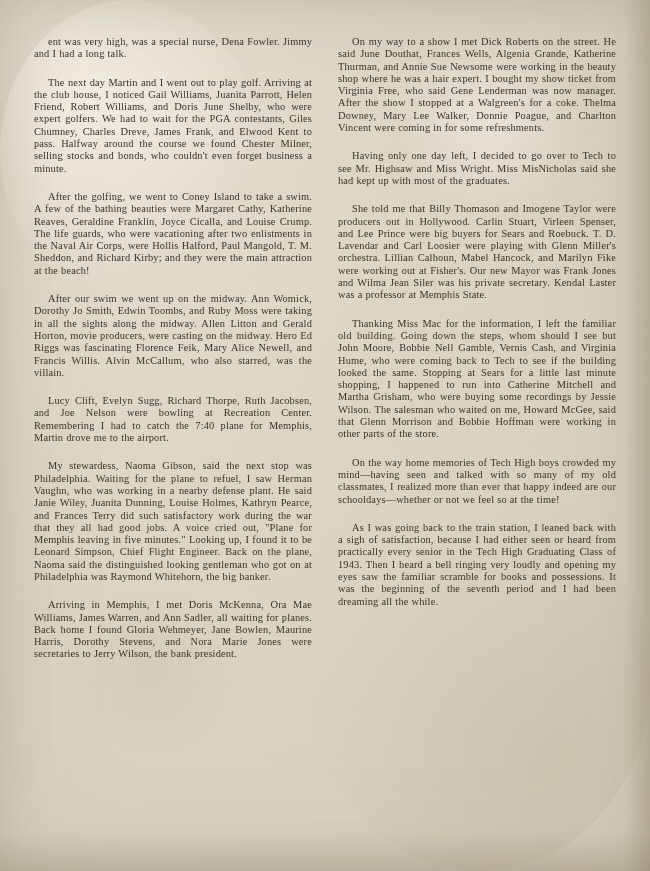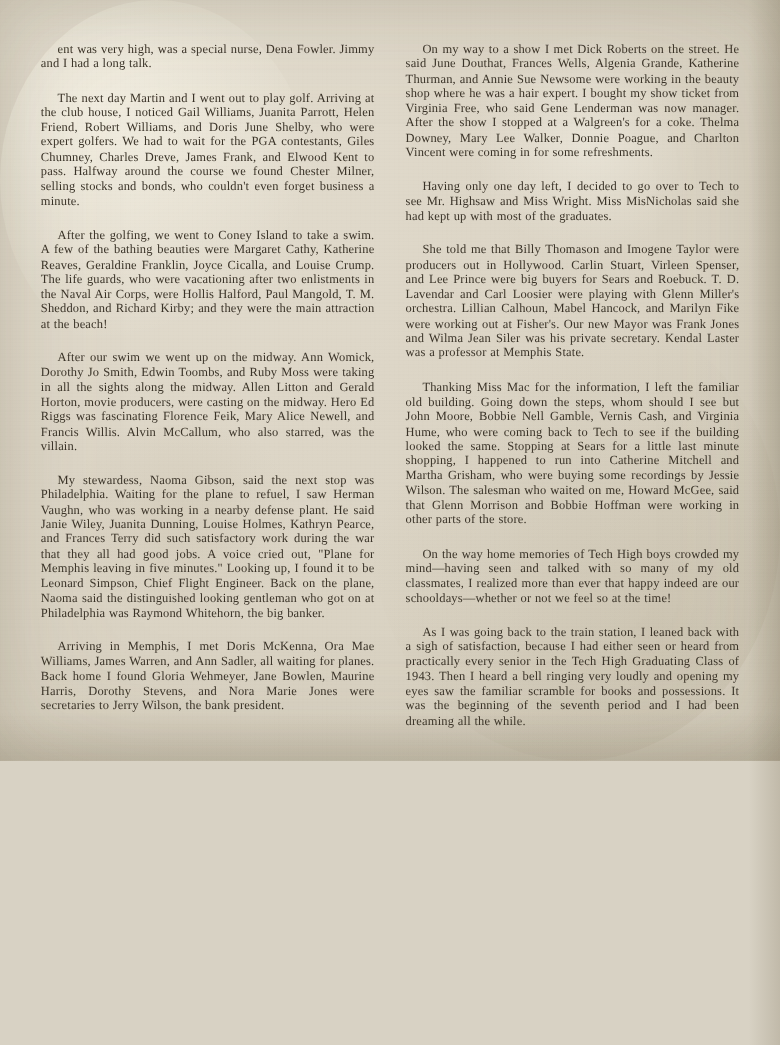--- a/index.html
+++ b/index.html
@@ -9,21 +9,21 @@
   body {
     width: 650px;
     height: 871px;
     background: #d8d2c4;
     font-family: "Liberation Serif", serif;
     overflow: hidden;
   }
   .page {
     position: relative;
     width: 650px;
-    height: 634px;
+    height: 871px;
     background:
       radial-gradient(ellipse at 20% 10%, #e4ded0 0%, #ddd6c7 40%, #d4cdbc 100%);
     box-sizing: border-box;
   }
   
   .stain {
     position: absolute;
     border-radius: 50%;
     pointer-events: none;
   }
@@ -118,20 +118,21 @@
   <div class="stain b"></div>
   <div class="stain c"></div>
   <div class="stain d"></div>
 
   <div class="columns">
     <div class="col">
       <p class="para">ent was very high, was a special nurse, Dena Fowler. Jimmy and I had a long talk.</p>
       <p class="para">The next day Martin and I went out to play golf. Arriving at the club house, I noticed Gail Williams, Juanita Parrott, Helen Friend, Robert Williams, and Doris June Shelby, who were expert golfers. We had to wait for the PGA contestants, Giles Chumney, Charles Dreve, James Frank, and Elwood Kent to pass. Halfway around the course we found Chester Milner, selling stocks and bonds, who couldn't even forget business a minute.</p>
       <p class="para">After the golfing, we went to Coney Island to take a swim. A few of the bathing beauties were Margaret Cathy, Katherine Reaves, Geraldine Franklin, Joyce Cicalla, and Louise Crump. The life guards, who were vacationing after two enlistments in the Naval Air Corps, were Hollis Halford, Paul Mangold, T. M. Sheddon, and Richard Kirby; and they were the main attraction at the beach!</p>
       <p class="para">After our swim we went up on the midway. Ann Womick, Dorothy Jo Smith, Edwin Toombs, and Ruby Moss were taking in all the sights along the midway. Allen Litton and Gerald Horton, movie producers, were casting on the midway. Hero Ed Riggs was fascinating Florence Feik, Mary Alice Newell, and Francis Willis. Alvin McCallum, who also starred, was the villain.</p>
+      <p class="para">Lucy Clift, Evelyn Sugg, Richard Thorpe, Ruth Jacobsen, and Joe Nelson were bowling at Recreation Center. Remembering I had to catch the 7:40 plane for Memphis, Martin drove me to the airport.</p>
       <p class="para">My stewardess, Naoma Gibson, said the next stop was Philadelphia. Waiting for the plane to refuel, I saw Herman Vaughn, who was working in a nearby defense plant. He said Janie Wiley, Juanita Dunning, Louise Holmes, Kathryn Pearce, and Frances Terry did such satisfactory work during the war that they all had good jobs. A voice cried out, "Plane for Memphis leaving in five minutes." Looking up, I found it to be Leonard Simpson, Chief Flight Engineer. Back on the plane, Naoma said the distinguished looking gentleman who got on at Philadelphia was Raymond Whitehorn, the big banker.</p>
       <p class="para">Arriving in Memphis, I met Doris McKenna, Ora Mae Williams, James Warren, and Ann Sadler, all waiting for planes. Back home I found Gloria Wehmeyer, Jane Bowlen, Maurine Harris, Dorothy Stevens, and Nora Marie Jones were secretaries to Jerry Wilson, the bank president.</p>
     </div>
     <div class="col">
       <p class="para">On my way to a show I met Dick Roberts on the street. He said June Douthat, Frances Wells, Algenia Grande, Katherine Thurman, and Annie Sue Newsome were working in the beauty shop where he was a hair expert. I bought my show ticket from Virginia Free, who said Gene Lenderman was now manager. After the show I stopped at a Walgreen's for a coke. Thelma Downey, Mary Lee Walker, Donnie Poague, and Charlton Vincent were coming in for some refreshments.</p>
       <p class="para">Having only one day left, I decided to go over to Tech to see Mr. Highsaw and Miss Wright. Miss MisNicholas said she had kept up with most of the graduates.</p>
       <p class="para">She told me that Billy Thomason and Imogene Taylor were producers out in Hollywood. Carlin Stuart, Virleen Spenser, and Lee Prince were big buyers for Sears and Roebuck. T. D. Lavendar and Carl Loosier were playing with Glenn Miller's orchestra. Lillian Calhoun, Mabel Hancock, and Marilyn Fike were working out at Fisher's. Our new Mayor was Frank Jones and Wilma Jean Siler was his private secretary. Kendal Laster was a professor at Memphis State.</p>
       <p class="para">Thanking Miss Mac for the information, I left the familiar old building. Going down the steps, whom should I see but John Moore, Bobbie Nell Gamble, Vernis Cash, and Virginia Hume, who were coming back to Tech to see if the building looked the same. Stopping at Sears for a little last minute shopping, I happened to run into Catherine Mitchell and Martha Grisham, who were buying some recordings by Jessie Wilson. The salesman who waited on me, Howard McGee, said that Glenn Morrison and Bobbie Hoffman were working in other parts of the store.</p>
       <p class="para">On the way home memories of Tech High boys crowded my mind—having seen and talked with so many of my old classmates, I realized more than ever that happy indeed are our schooldays—whether or not we feel so at the time!</p>
       <p class="para">As I was going back to the train station, I leaned back with a sigh of satisfaction, because I had either seen or heard from practically every senior in the Tech High Graduating Class of 1943. Then I heard a bell ringing very loudly and opening my eyes saw the familiar scramble for books and possessions. It was the beginning of the seventh period and I had been dreaming all the while.</p>

